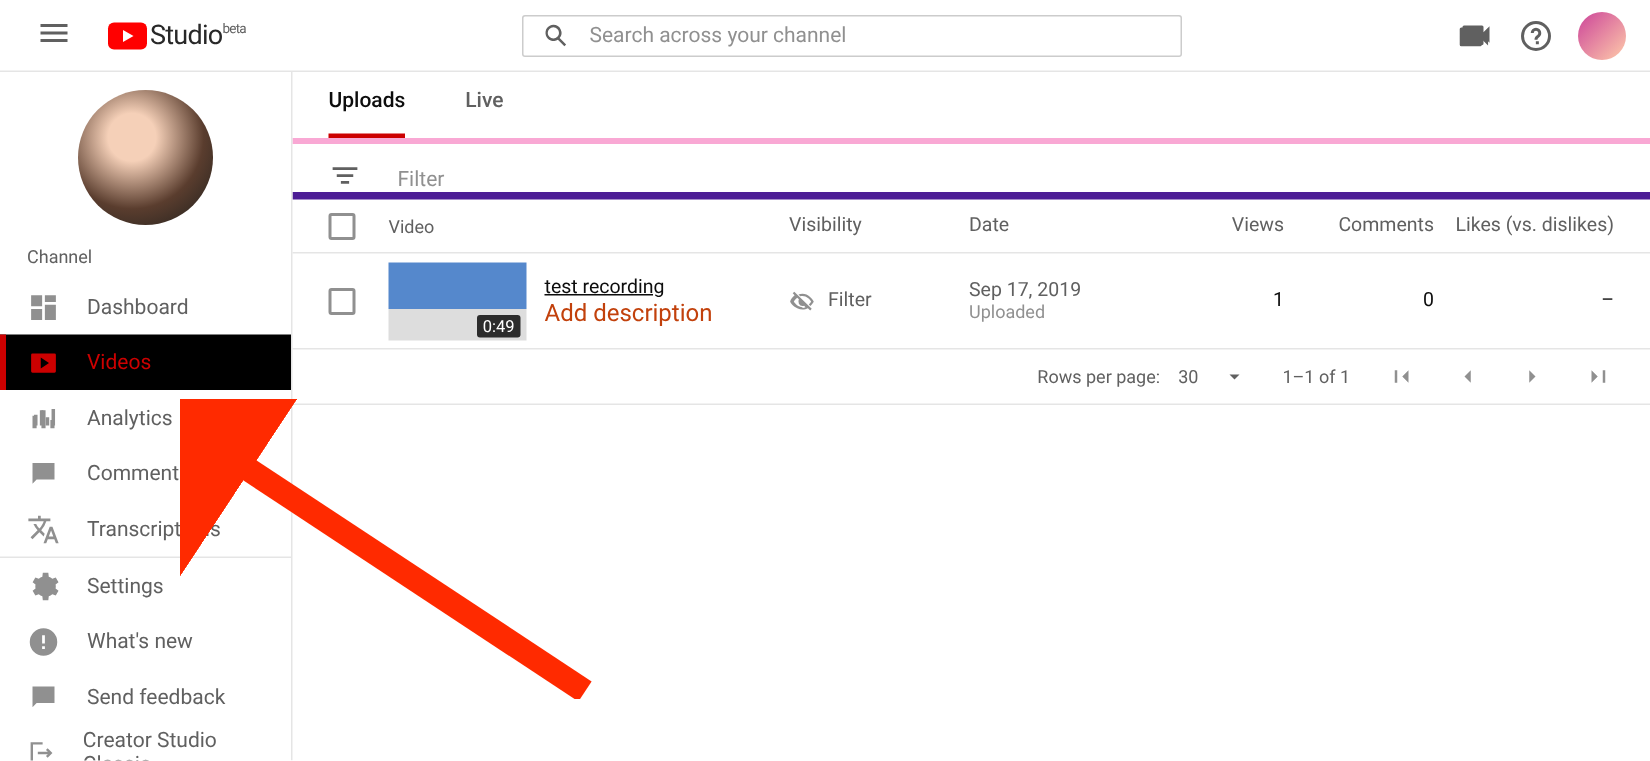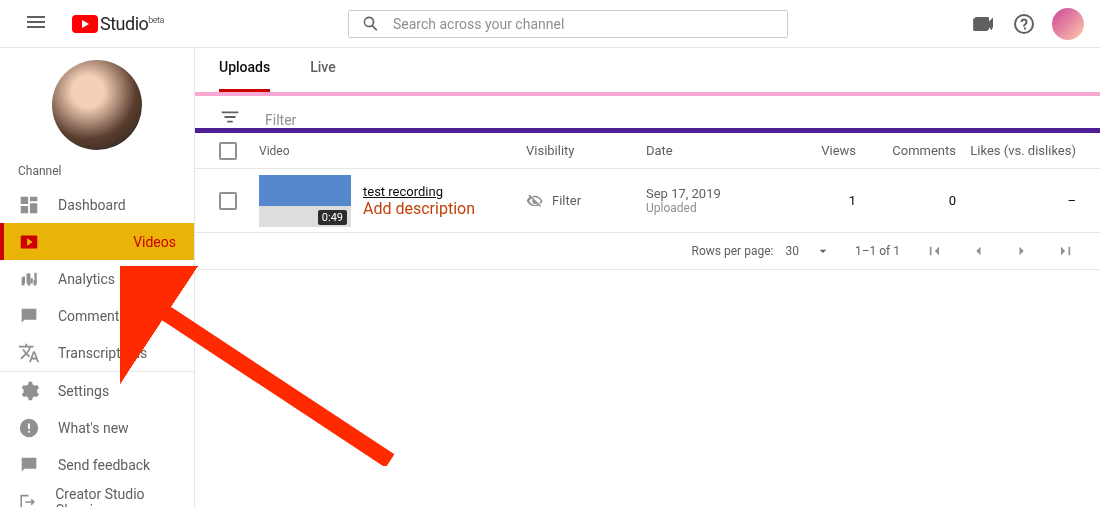--- a/index.html
+++ b/index.html
@@ -24,21 +24,21 @@
     .avatar { width: 32px; height: 32px; border-radius: 50%; background: linear-gradient(135deg,#c49,#fca); cursor: pointer; }
     
     
     .body-wrap { display: flex; height: calc(100% - 48px); }
     .sidebar { width: 195px; border-right: 1px solid #e5e5e5; display: flex; flex-direction: column; position: relative; }
     .channel-avatar-wrap { display: flex; justify-content: center; padding: 12px 0 8px; }
     .channel-avatar { width: 90px; height: 90px; border-radius: 50%; background: radial-gradient(circle at 40% 35%, #f5d0b8 20%, #5a3d2e 60%, #2a2520 90%); }
     .channel-label { font-size: 12px; color: #606060; padding: 6px 18px 8px; }
     .nav { flex: 1; }
     .nav-item { display: flex; align-items: center; height: 37px; padding: 0 18px; cursor: pointer; font-size: 14px; color: #606060; position: relative; }
-    .nav-item.selected { background: #eab308; color: #cc0000; justify-content: space-between; }
+    .nav-item.selected { background: #000000; color: #cc0000; }
     .nav-item.selected::before { content:''; position:absolute; left:0; top:0; bottom:0; width:4px; background:#cc0000; }
     .nav-item.selected svg { fill: #cc0000; }
     .nav-item svg { width: 22px; height: 22px; fill: #909090; margin-right: 18px; }
     .nav-divider { height: 1px; background: #e5e5e5; margin: 0; }
     
     
     .arrow { position: absolute; left: 120px; top: 218px; width: 280px; height: 200px; pointer-events: none; z-index: 50; }
     
     
     .main { flex: 1; display: flex; flex-direction: column; }

